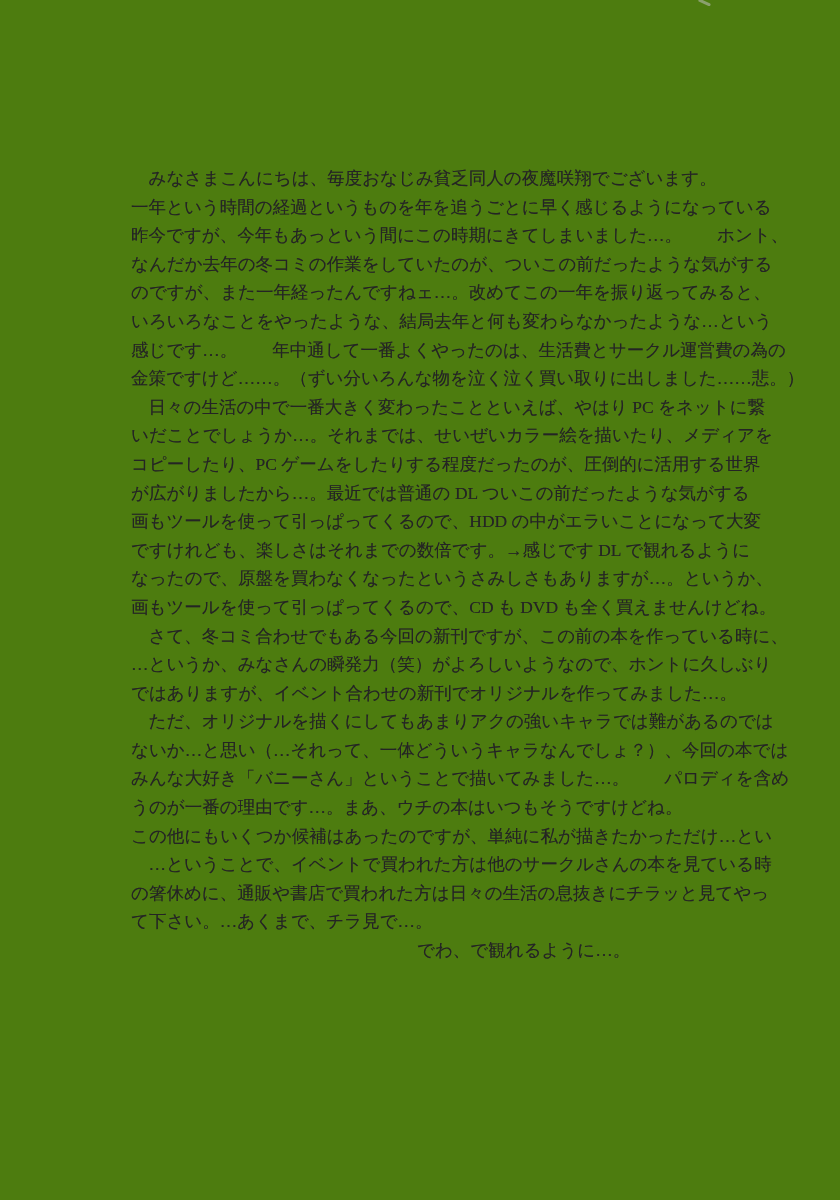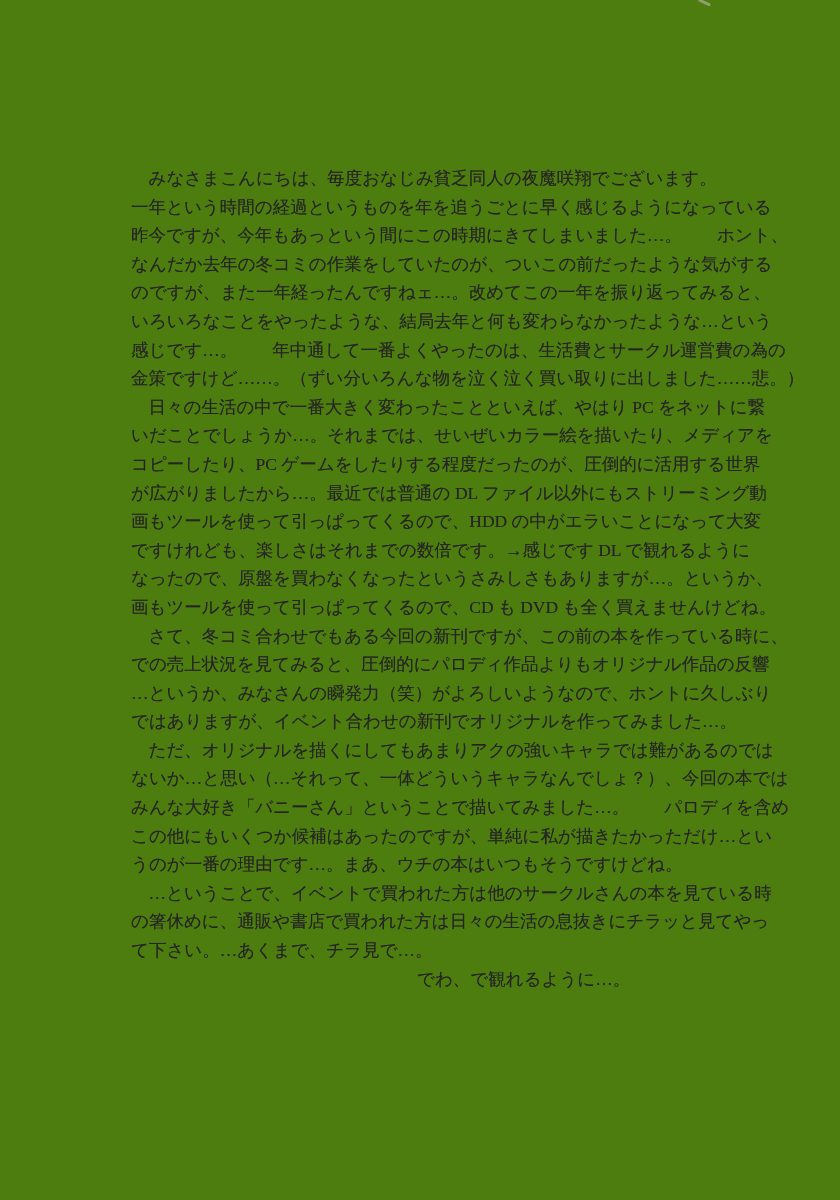--- a/index.html
+++ b/index.html
@@ -66,40 +66,39 @@
       <div class="line">のですが、また一年経ったんですねェ…。改めてこの一年を振り返ってみると、</div>
       <div class="line">いろいろなことをやったような、結局去年と何も変わらなかったような…という</div>
       <div class="line">感じです…。　　年中通して一番よくやったのは、生活費とサークル運営費の為の</div>
       <div class="line">金策ですけど……。（ずい分いろんな物を泣く泣く買い取りに出しました……悲。）</div>
     </div>
 
     <div class="para">
       <div class="line">　日々の生活の中で一番大きく変わったことといえば、やはり PC をネットに繋</div>
       <div class="line">いだことでしょうか…。それまでは、せいぜいカラー絵を描いたり、メディアを</div>
       <div class="line">コピーしたり、PC ゲームをしたりする程度だったのが、圧倒的に活用する世界</div>
-      <div class="line">が広がりましたから…。最近では普通の DL ファイル以外にもストリーミング動</div>
+      <div class="line">が広がりましたから…。最近では普通の DL ついこの前だったような気がする</div>
       <div class="line">画もツールを使って引っぱってくるので、HDD の中がエラいことになって大変</div>
       <div class="line">ですけれども、楽しさはそれまでの数倍です。→感じです DL で観れるように</div>
       <div class="line">なったので、原盤を買わなくなったというさみしさもありますが…。というか、</div>
       <div class="line">画もツールを使って引っぱってくるので、CD も DVD も全く買えませんけどね。</div>
     </div>
 
     <div class="para">
       <div class="line">　さて、冬コミ合わせでもある今回の新刊ですが、この前の本を作っている時に、</div>
-      <div class="line">での売上状況を見てみると、圧倒的にパロディ作品よりもオリジナル作品の反響</div>
       <div class="line">…というか、みなさんの瞬発力（笑）がよろしいようなので、ホントに久しぶり</div>
       <div class="line">ではありますが、イベント合わせの新刊でオリジナルを作ってみました…。</div>
     </div>
 
     <div class="para">
       <div class="line">　ただ、オリジナルを描くにしてもあまりアクの強いキャラでは難があるのでは</div>
       <div class="line">ないか…と思い（…それって、一体どういうキャラなんでしょ？）、今回の本では</div>
       <div class="line">みんな大好き「バニーさん」ということで描いてみました…。　　パロディを含め</div>
+      <div class="line">うのが一番の理由です…。まあ、ウチの本はいつもそうですけどね。</div>
       <div class="line">この他にもいくつか候補はあったのですが、単純に私が描きたかっただけ…とい</div>
-      <div class="line">うのが一番の理由です…。まあ、ウチの本はいつもそうですけどね。</div>
     </div>
 
     <div class="para">
       <div class="line">　…ということで、イベントで買われた方は他のサークルさんの本を見ている時</div>
       <div class="line">の箸休めに、通販や書店で買われた方は日々の生活の息抜きにチラッと見てやっ</div>
       <div class="line">て下さい。…あくまで、チラ見で…。</div>
     </div>
 
     <div class="closing-line">でわ、で観れるように…。</div>
 

